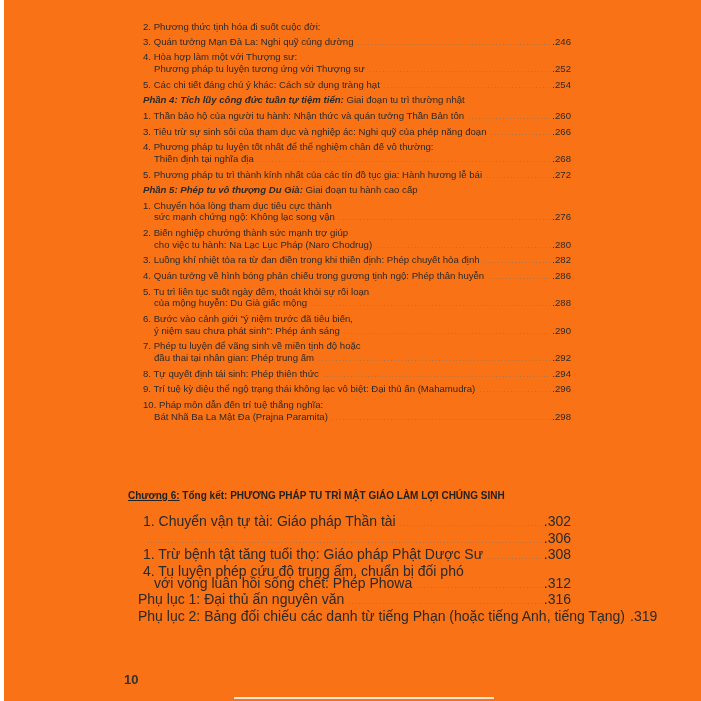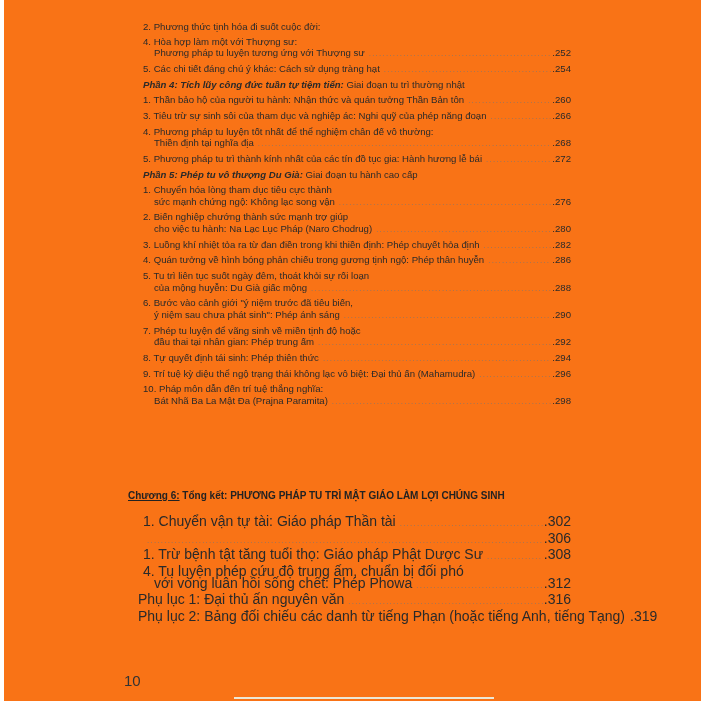--- a/index.html
+++ b/index.html
@@ -40,41 +40,48 @@
       font-size: 10px; font-weight: bold; white-space: nowrap; color: #222;
     }
     .chapter .cl { text-decoration: underline; }
     .toc2 {
       position: absolute; left: 139px; top: 516px; width: 428px;
       font-size: 14px; line-height: 11.6px;
     }
     .appendix { margin-left: -5px; text-align: right; }
     .pagenum {
       position: absolute; left: 120px; top: 672px;
-      font-size: 15px; font-weight: normal; color: #333;
+      font-size: 13px; font-weight: bold; color: #333;
     }
     .smudge {
       position: absolute; left: 230px; top: 697px; width: 260px; height: 2px;
       background: #ece7d5;
     }
   </style>
 </head>
 <body>
 
 <div class="page">
 
   <div class="toc">
 
     <div class="entry">
       <div class="line">
           <span class="t">2. Phương thức tịnh hóa đi suốt cuộc đời:</span>
         </div>
     </div>
     <div class="entry">
       <div class="line">
+          <span class="t">3. Quán tưởng Mạn Đà La: Nghi quỹ cúng dường</span>
+          <span class="dots"></span>
+          <span class="pg">.246</span>
+        </div>
+    </div>
+    <div class="entry">
+      <div class="line">
           <span class="t">4. Hòa hợp làm một với Thượng sư:</span>
         </div>
       <div class="line indent">
           <span class="t">Phương pháp tu luyện tương ứng với Thượng sư</span>
           <span class="dots"></span>
           <span class="pg">.252</span>
         </div>
     </div>
     <div class="entry">
       <div class="line">

